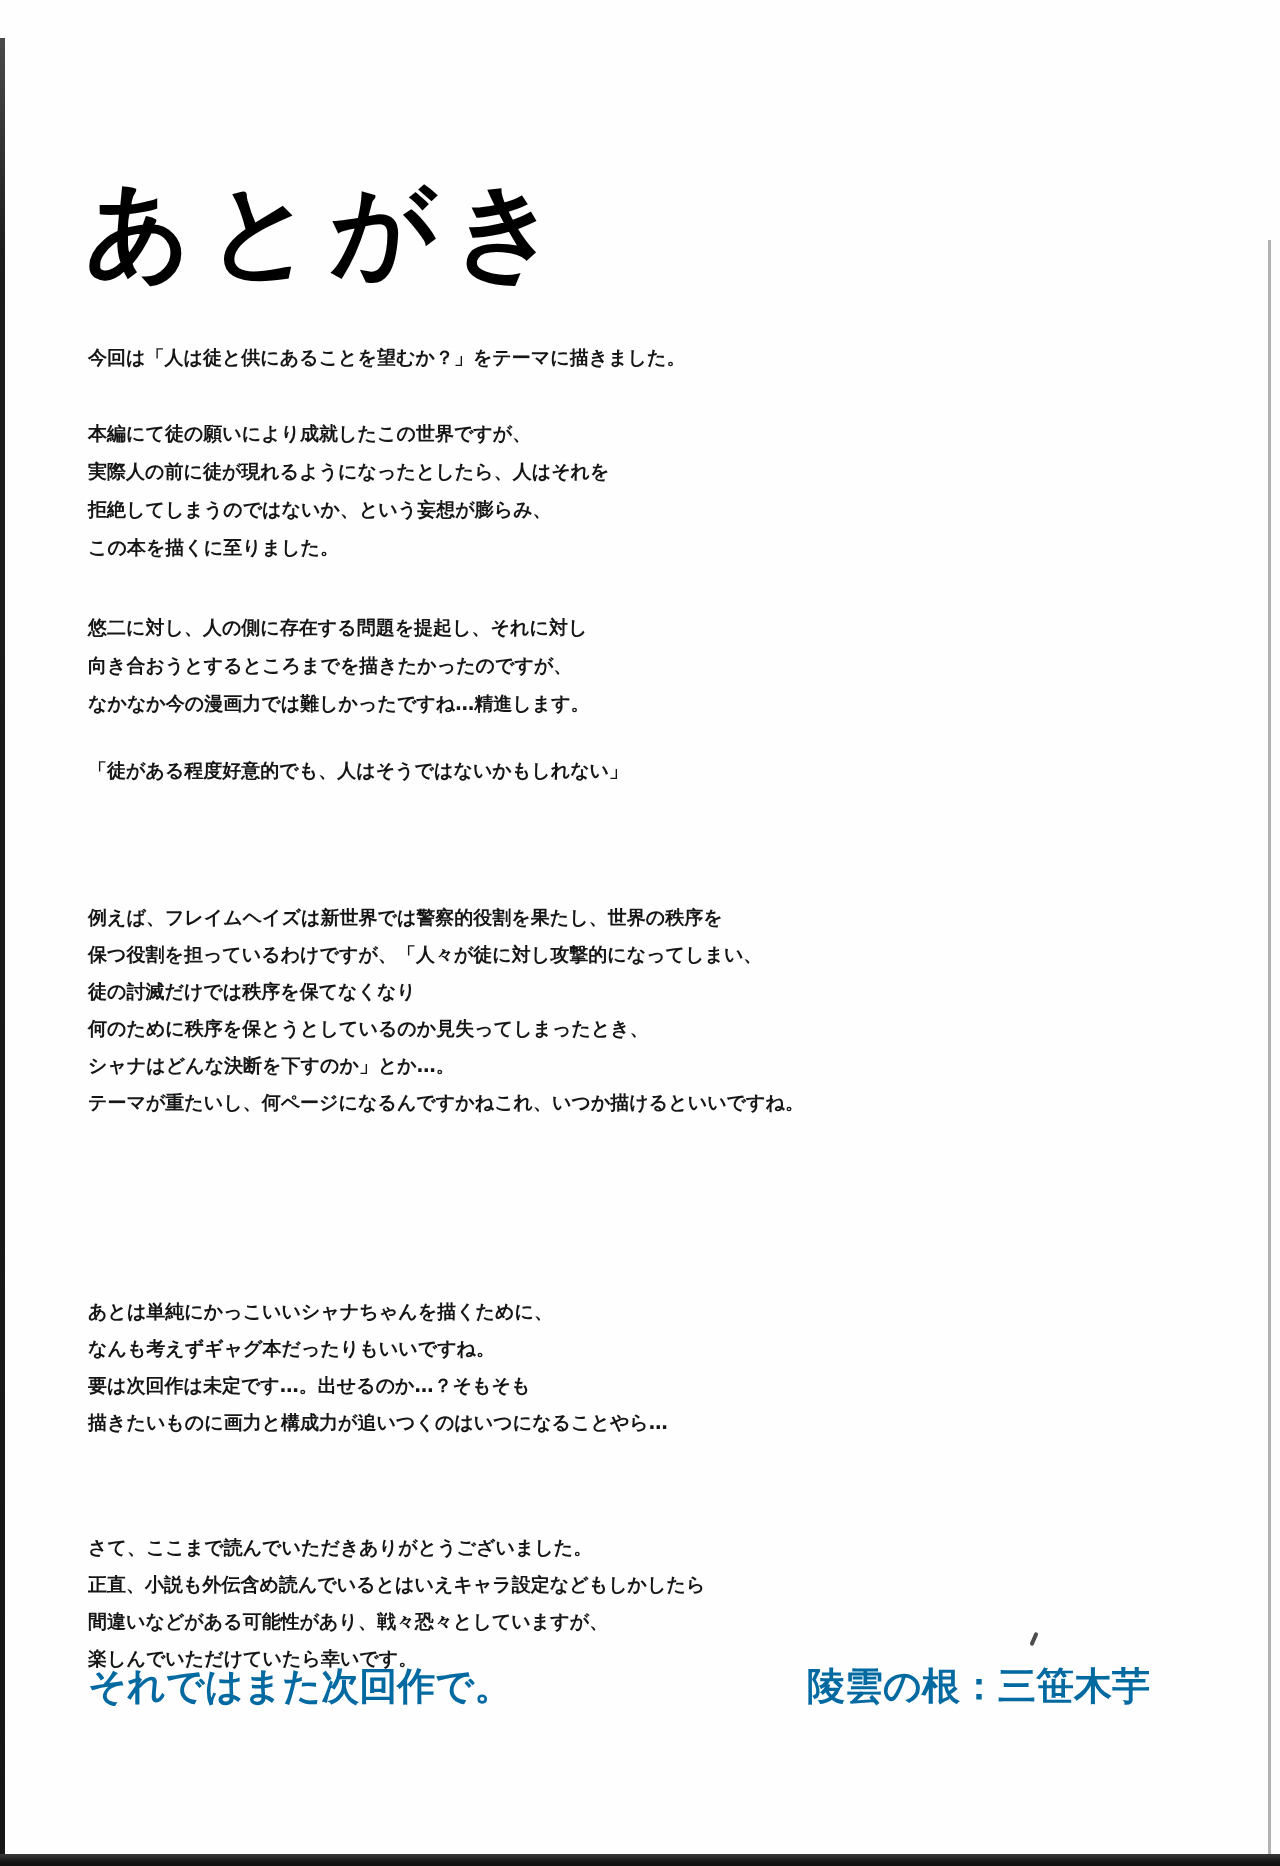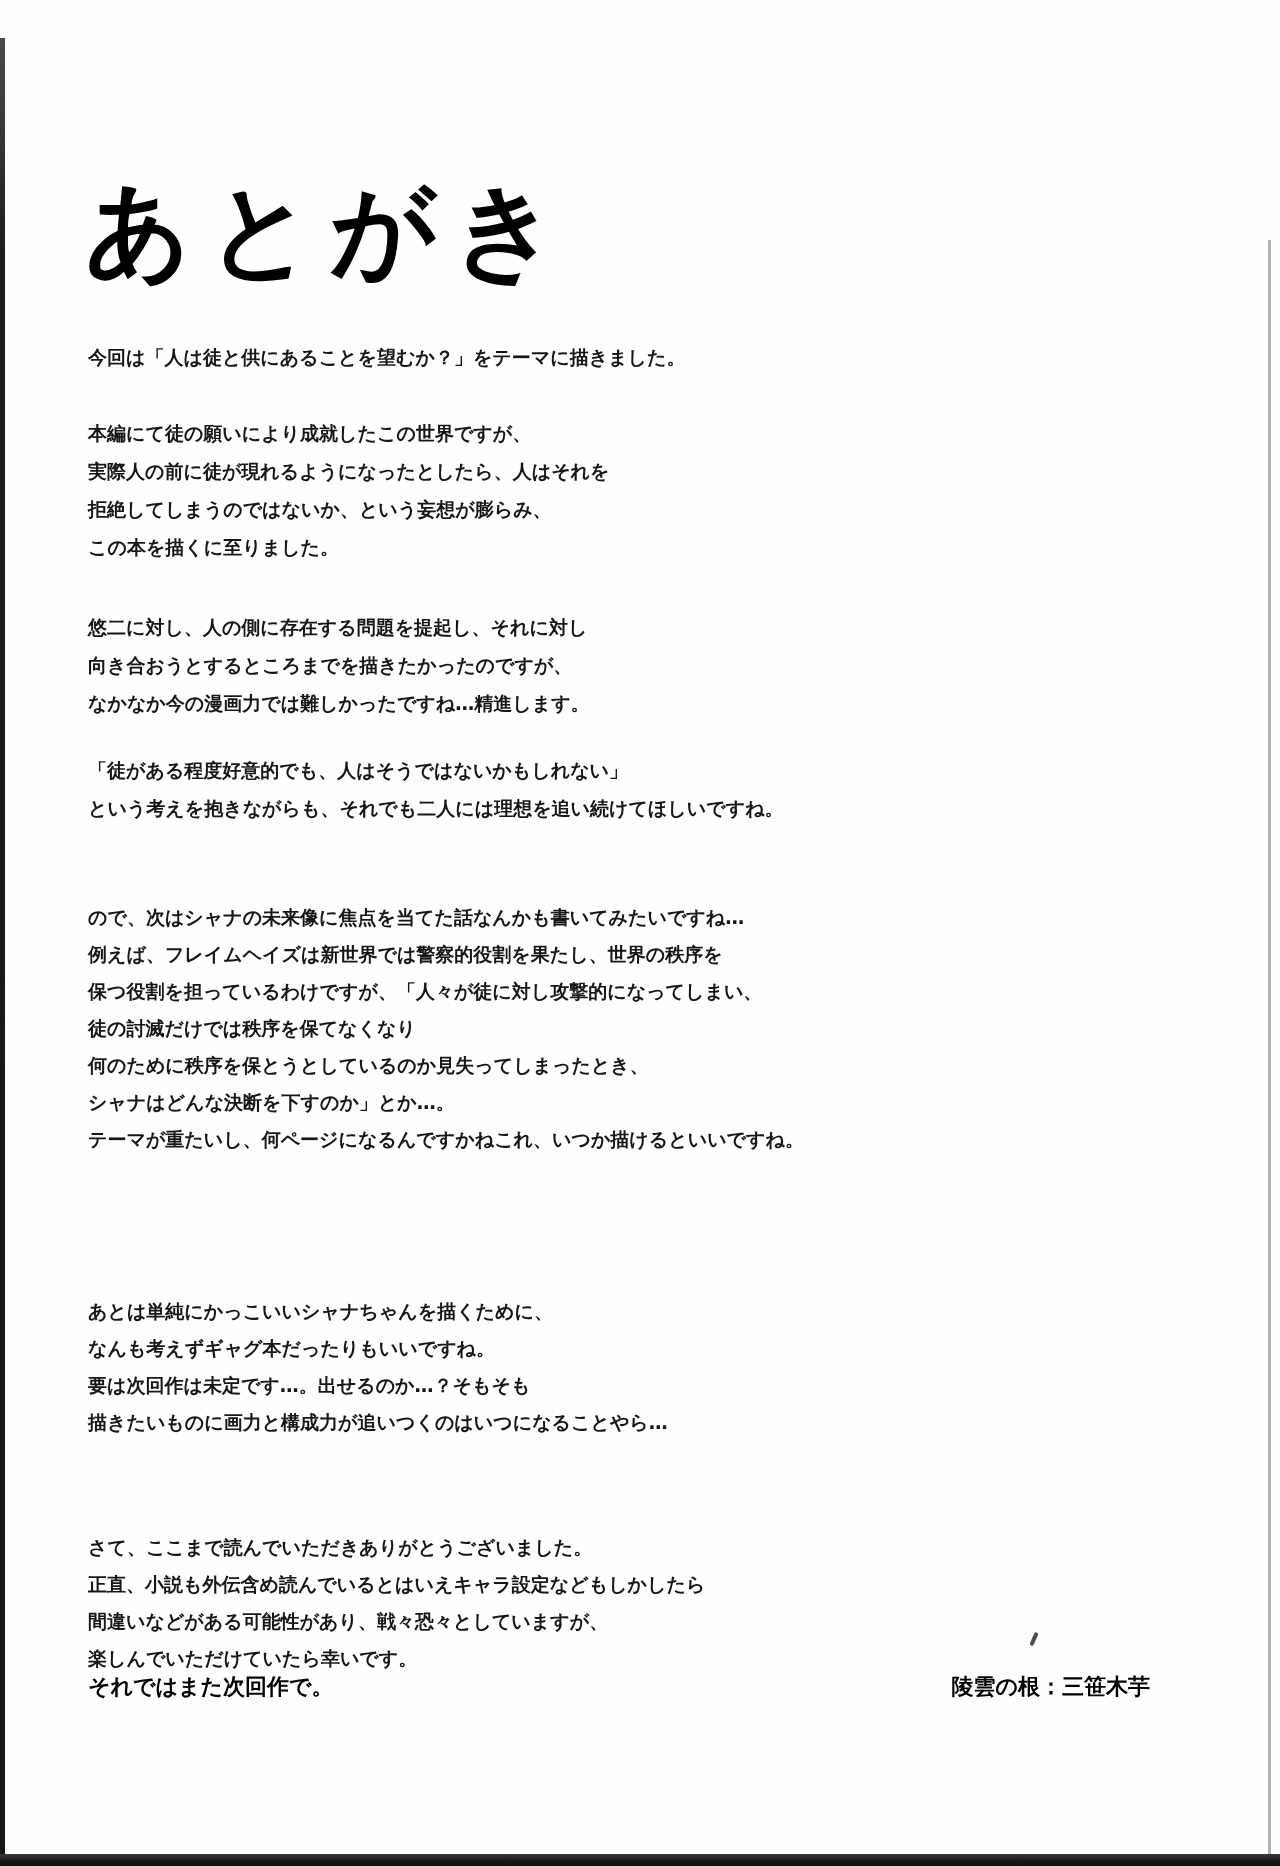--- a/index.html
+++ b/index.html
@@ -42,24 +42,24 @@
   .lh38 .line { line-height: 38px; height: 38px; }
   .lh37 .line { line-height: 37px; height: 37px; }
   .closing-row {
     position: absolute;
     left: 88px;
     top: 1668px;
     width: 1062px;
     display: flex;
     justify-content: space-between;
     align-items: flex-start;
-    font-size: 22px;
+    font-size: 38px;
     font-weight: 700;
     white-space: nowrap;
-    color: #000000;
+    color: #0369a1;
     line-height: 37px;
   }
   .edge-left {
     position: absolute;
     left: 0;
     top: 38px;
     width: 5px;
     height: 1828px;
     background: linear-gradient(180deg, #4a4a4a 0%, #1c1c1c 12%, #161616 100%);
   }
@@ -109,25 +109,23 @@
   </div>
 
   <div class="para lh38" style="top: 608px;">
     <span class="line">悠二に対し、人の側に存在する問題を提起し、それに対し</span>
     <span class="line">向き合おうとするところまでを描きたかったのですが、</span>
     <span class="line">なかなか今の漫画力では難しかったですね…精進します。</span>
   </div>
 
   <div class="para lh38" style="top: 751px;">
     <span class="line">「徒がある程度好意的でも、人はそうではないかもしれない」</span>
-    <span class="line">という考えを抱きながらも、それでも二人には理想を追い続けてほしいですね。</span>
   </div>
 
   <div class="para lh37" style="top: 899px;">
-    <span class="line">ので、次はシャナの未来像に焦点を当てた話なんかも書いてみたいですね…</span>
     <span class="line">例えば、フレイムヘイズは新世界では警察的役割を果たし、世界の秩序を</span>
     <span class="line">保つ役割を担っているわけですが、「人々が徒に対し攻撃的になってしまい、</span>
     <span class="line">徒の討滅だけでは秩序を保てなくなり</span>
     <span class="line">何のために秩序を保とうとしているのか見失ってしまったとき、</span>
     <span class="line">シャナはどんな決断を下すのか」とか…。</span>
     <span class="line">テーマが重たいし、何ページになるんですかねこれ、いつか描けるといいですね。</span>
   </div>
 
   <div class="para lh37" style="top: 1271px; margin-top: 22px;">
     <span class="line">あとは単純にかっこいいシャナちゃんを描くために、</span>

